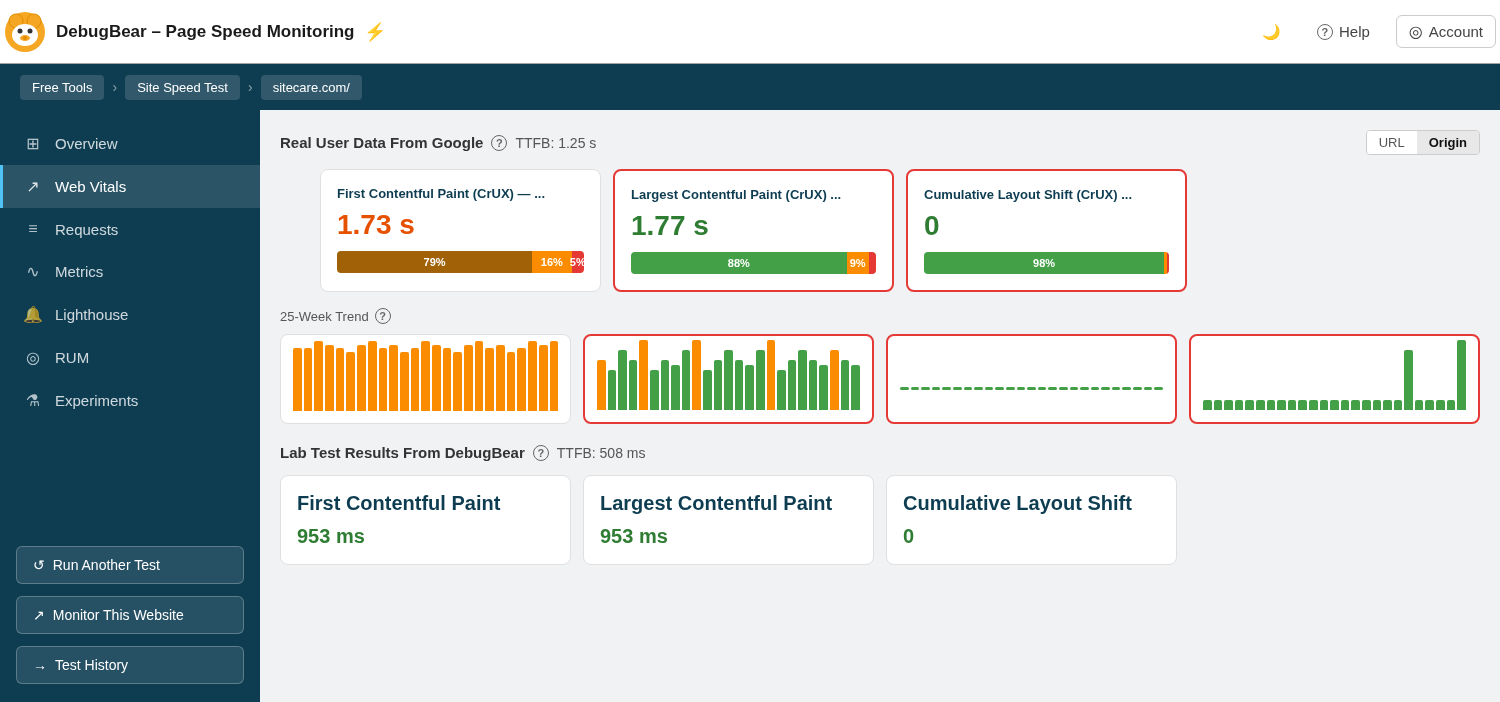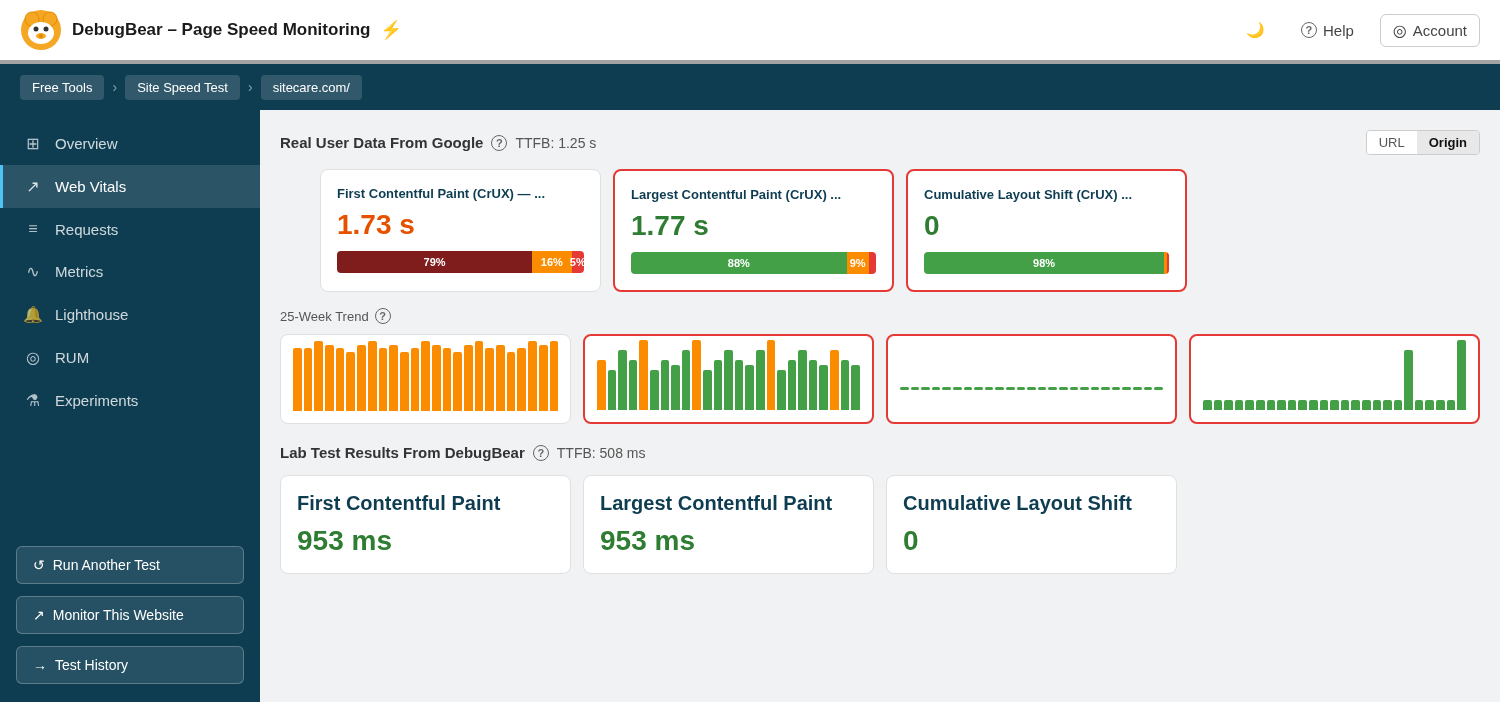--- a/index.html
+++ b/index.html
@@ -1,25 +1,25 @@
 <!DOCTYPE html>
 <html><head>
   <meta charset="utf-8">
   <style>
     * { box-sizing: border-box; margin: 0; padding: 0; }
     body { font-family: -apple-system, BlinkMacSystemFont, 'Segoe UI', sans-serif; background: #f5f5f5; }
 
     
     .top-nav {
       background: #fff;
-      border-bottom: 4px solid #a3a3a3;
+      border-bottom: 1px solid #a3a3a3;
       display: flex;
       align-items: center;
       justify-content: space-between;
-      padding: 0 20px;
+      padding: 0 4px;
       height: 64px;
     }
     .logo-area {
       display: flex;
       align-items: center;
       gap: 10px;
     }
     .logo-bear {
       width: 42px;
       height: 42px;
@@ -269,21 +269,21 @@
       padding: 16px;
       border: 1px solid #e0e0e0;
     }
     .lab-metric-label {
       font-size: 20px;
       color: #0e3d52;
       font-weight: 700;
       margin-bottom: 10px;
     }
     .lab-metric-value {
-      font-size: 28px;
+      font-size: 20px;
       font-weight: 700;
     }
     .lab-metric-value.green { color: #2e7d32; }
     .lab-metric-value.orange { color: #e65100; }
 
     .help-icon {
       display: inline-flex;
       width: 16px;
       height: 16px;
       border: 1.5px solid #666;
@@ -397,21 +397,21 @@
         <button class="toggle-btn">URL</button>
         <button class="toggle-btn active">Origin</button>
       </div>
     </div>
 
     <div class="cards-grid" id="metric-cards">
         <div class="metric-card">
           <div class="metric-label">First Contentful Paint (CrUX) — ...</div>
           <div class="metric-value orange">1.73 s</div>
           <div class="progress-bar-container">
-            <div style="width: 79%; background: #7f1d1d; display: flex; align-items: center; justify-content: center; font-size: 11px; font-weight: 700; color: rgb(255, 255, 255);">79%</div>
+            <div style="width: 79%; background: #a16207; display: flex; align-items: center; justify-content: center; font-size: 11px; font-weight: 700; color: rgb(255, 255, 255);">79%</div>
             <div style="width: 16%; background: rgb(251, 140, 0); display: flex; align-items: center; justify-content: center; font-size: 11px; font-weight: 700; color: rgb(255, 255, 255);">16%</div>
             <div style="width: 5%; background: rgb(229, 57, 53); display: flex; align-items: center; justify-content: center; font-size: 11px; font-weight: 700; color: rgb(255, 255, 255);">5%</div>
           </div>
         </div>
         <div class="metric-card highlighted">
           <div class="metric-label">Largest Contentful Paint (CrUX) ...</div>
           <div class="metric-value green">1.77 s</div>
           <div class="progress-bar-container">
             <div style="width: 88%; background: rgb(67, 160, 71); display: flex; align-items: center; justify-content: center; font-size: 11px; font-weight: 700; color: rgb(255, 255, 255);">88%</div>
             <div style="width: 9%; background: rgb(251, 140, 0); display: flex; align-items: center; justify-content: center; font-size: 11px; font-weight: 700; color: rgb(255, 255, 255);">9%</div>

